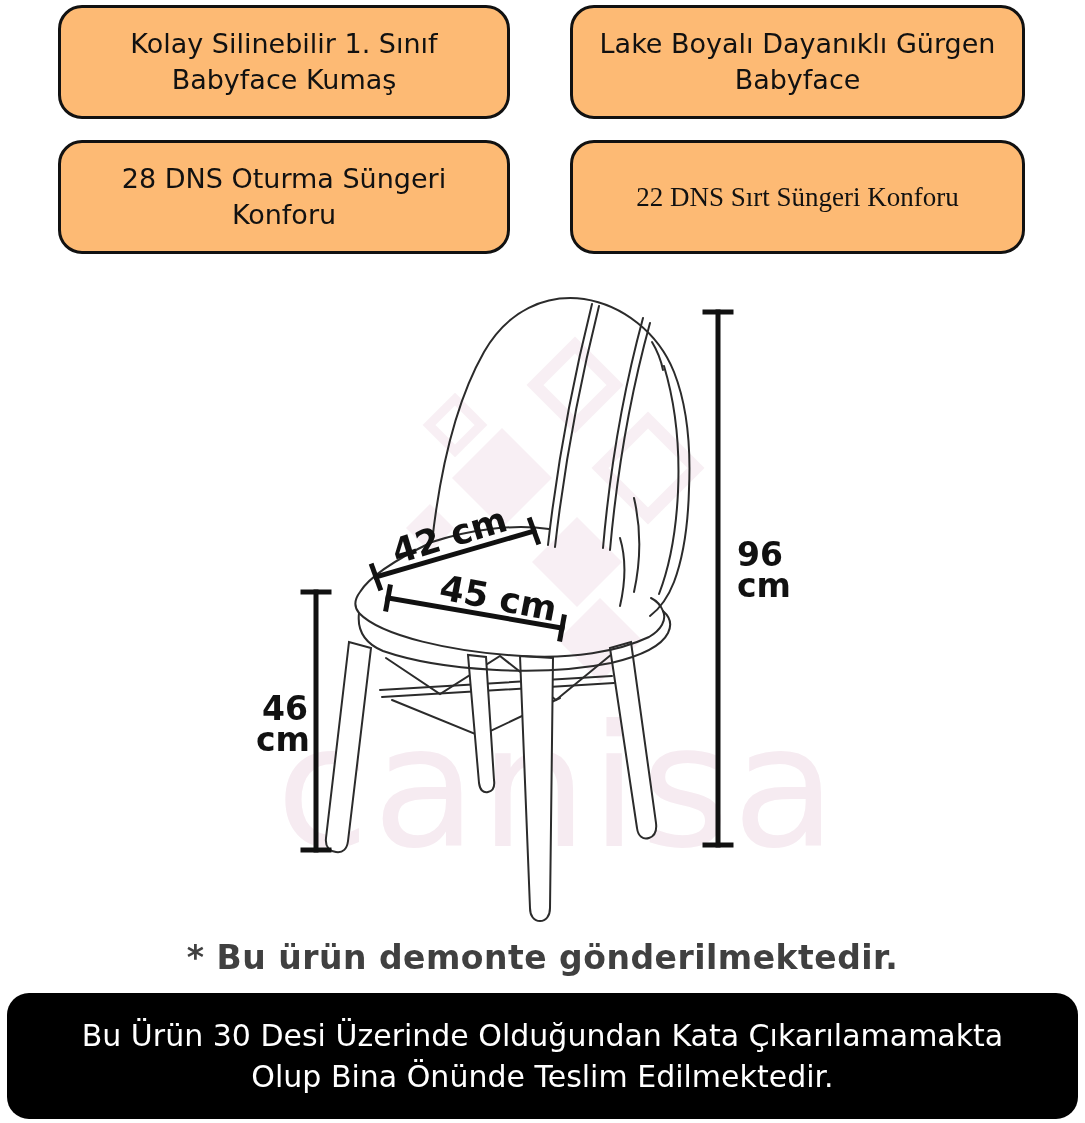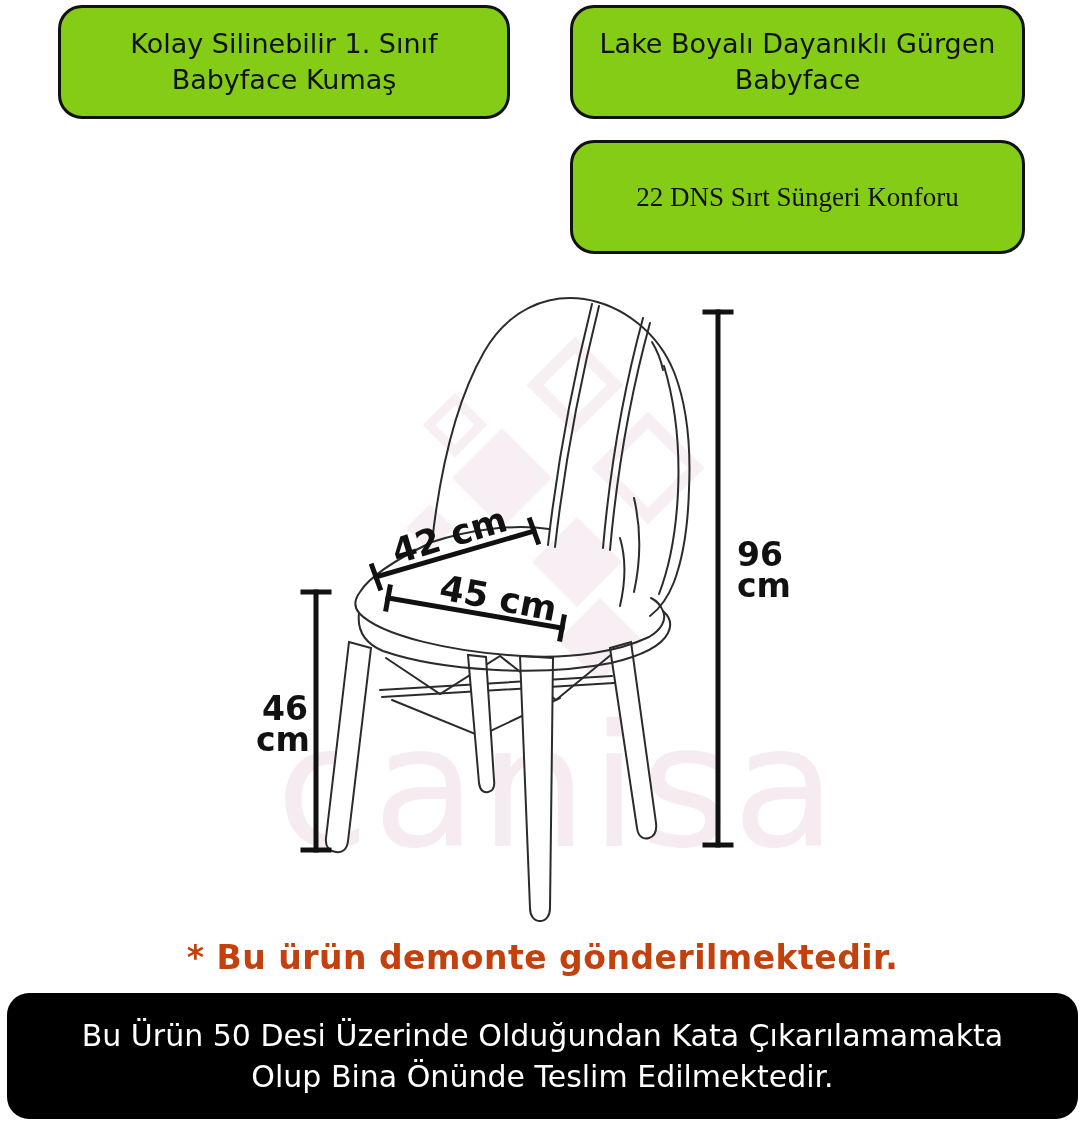--- a/index.html
+++ b/index.html
@@ -2,58 +2,61 @@
 <html><head>
 <meta charset="utf-8">
 <style>
   html,body{margin:0;padding:0;background:#fff;}
   .screen{
     position:relative;width:1085px;height:1123px;background:#fff;
     font-family:"DejaVu Sans","Liberation Sans",sans-serif;overflow:hidden;
   }
   
   .feature-box{
-    position:absolute;border:3px solid #111;border-radius:24px;background:#84cc16;
+    position:absolute;border:3px solid #111;border-radius:24px;background:#fdba74;
     display:flex;align-items:center;justify-content:center;text-align:center;
     font-size:27px;line-height:36px;color:#111;font-weight:500;
     padding:0 24px;box-sizing:border-box;
   }
   .fb1{left:58px;top:5px;width:452px;height:114px;}
   .fb2{left:570px;top:5px;width:455px;height:114px;}
   .fb3{left:58px;top:140px;width:452px;height:114px;}
   .fb4{left:570px;top:140px;width:455px;height:114px;font-family:Liberation Serif, serif;}
   
   .watermark-text{
     position:absolute;left:276px;top:702px;font-size:170px;line-height:1;
     letter-spacing:3px;color:#f6ebf1;font-weight:500;user-select:none;
     white-space:nowrap;
   }
   .chair-svg{position:absolute;left:0;top:0;}
   
   .assembly-note{
     position:absolute;left:0;top:938px;width:1085px;text-align:center;
-    font-size:33px;font-weight:bold;color:#c2410c;letter-spacing:0.5px;
+    font-size:33px;font-weight:bold;color:#404040;letter-spacing:0.5px;
   }
   .delivery-note{
     position:absolute;left:7px;top:993px;width:1071px;height:126px;
     background:#000;border-radius:22px;color:#fff;
     display:flex;align-items:center;justify-content:center;text-align:center;
     font-size:30px;line-height:41px;padding:0 52px;box-sizing:border-box;
   }
 </style>
 </head>
 <body>
 
 <div class="screen">
 
   <div class="feature-box fb1">
     <span>Kolay Silinebilir 1. Sınıf Babyface Kumaş</span>
   </div>
   <div class="feature-box fb2">
     <span>Lake Boyalı Dayanıklı Gürgen Babyface</span>
+  </div>
+  <div class="feature-box fb3">
+    <span>28 DNS Oturma Süngeri Konforu</span>
   </div>
   <div class="feature-box fb4">
     <span>22 DNS Sırt Süngeri Konforu</span>
   </div>
 
   <div class="watermark-text">canisa</div>
 
   <svg class="chair-svg" width="1085" height="1123" viewBox="0 0 1085 1123">
 
     <g>
@@ -127,16 +130,16 @@
       <text x="737" y="566" font-size="33" text-anchor="start">96</text>
       <text x="737" y="597" font-size="33" text-anchor="start">cm</text>
       <text x="308" y="720" font-size="33" text-anchor="end">46</text>
       <text x="310" y="751" font-size="33" text-anchor="end">cm</text>
     </g>
   </svg>
 
   <div class="assembly-note">* Bu ürün demonte gönderilmektedir.</div>
 
   <div class="delivery-note">
-    <span>Bu Ürün 50 Desi Üzerinde Olduğundan Kata Çıkarılamamakta Olup Bina Önünde Teslim Edilmektedir.</span>
+    <span>Bu Ürün 30 Desi Üzerinde Olduğundan Kata Çıkarılamamakta Olup Bina Önünde Teslim Edilmektedir.</span>
   </div>
 
 </div>
 
 </body></html>

